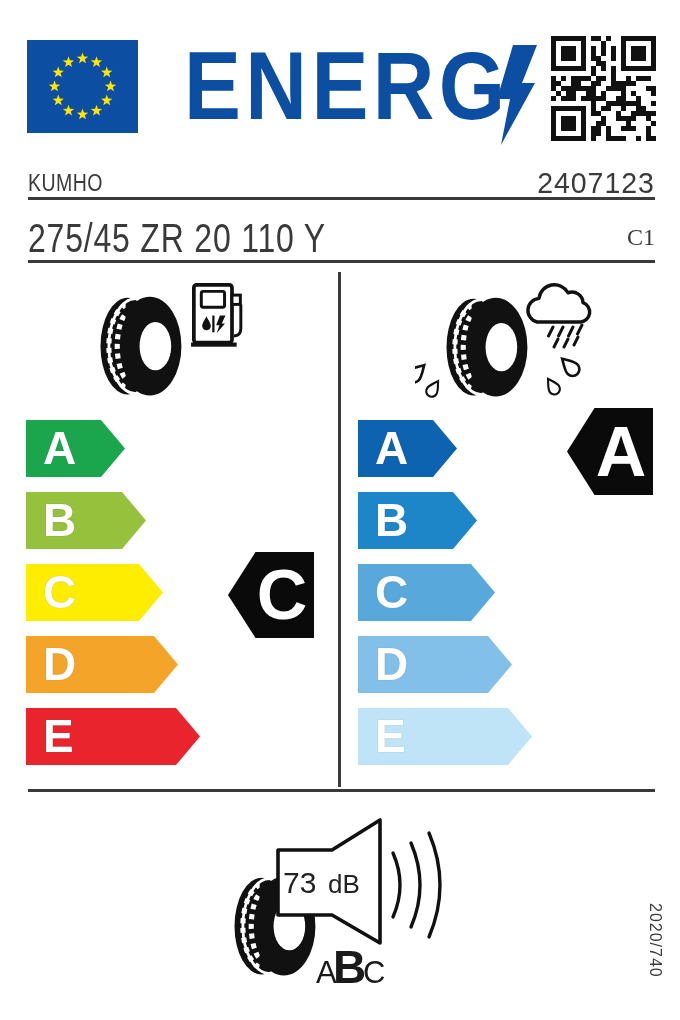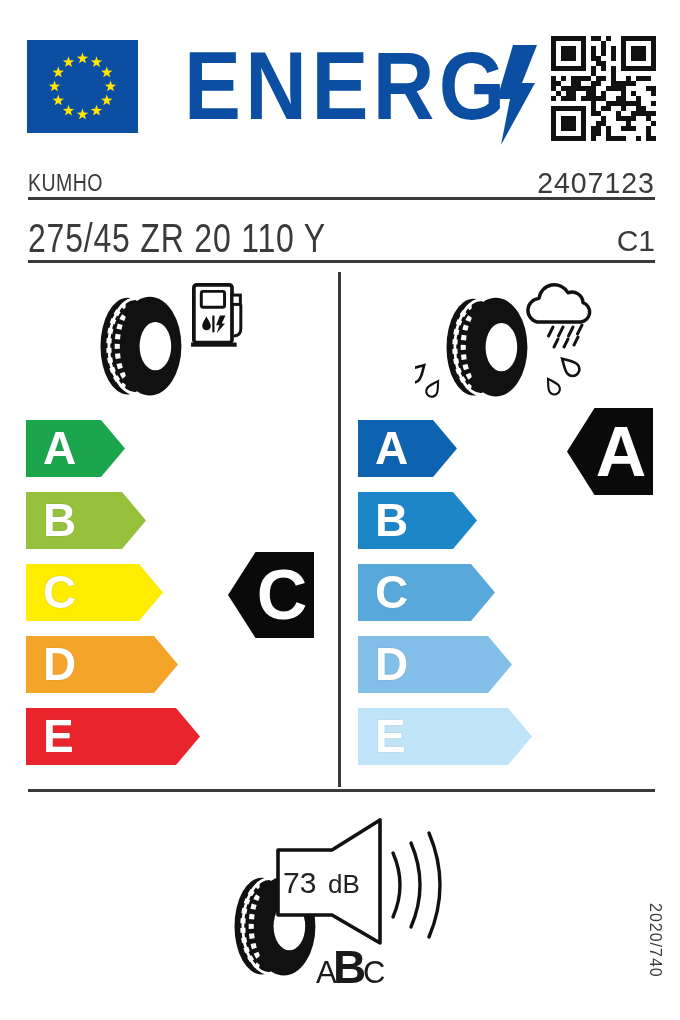--- a/index.html
+++ b/index.html
@@ -19,21 +19,21 @@
   .qr{left:551px;top:36px;width:105px;height:105px;}
   
   .brand{left:28px;top:170px;font-size:23px;font-weight:400;letter-spacing:.5px;
     transform:scaleX(.85);transform-origin:left top;color:#3a3a3b;}
   .labelid{right:25px;top:166px;font-size:30px;letter-spacing:1px;
     transform:scaleX(.95);transform-origin:right top;color:#3a3a3b;}
   .hr{left:28px;width:627px;height:3px;background:#3a3a3b;}
   .hr1{top:197px;} .hr2{top:260px;} .hr3{top:789px;}
   .tiresize{left:28px;top:216px;font-size:40px;letter-spacing:1px;
     transform:scaleX(.8);transform-origin:left top;color:#3a3a3b;}
-  .tireclass{right:25px;top:224px;font-size:30px;color:#3a3a3b;}
+  .tireclass{right:25px;top:224px;font-size:24px;color:#3a3a3b;font-family:Liberation Serif, serif;}
   .vdiv{left:338px;top:272px;width:3px;height:515px;background:#3a3a3b;}
   
   .fuelpic{left:88px;top:281px;width:168px;height:122px;}
   .wetpic{left:415px;top:276px;width:195px;height:130px;}
   .noisepic{left:213px;top:813px;width:272px;height:178px;}
   
   .col{position:absolute;top:420px;display:flex;flex-direction:column;gap:15px;}
   .colL{left:26px;} .colR{left:358px;}
   .cls-arrow{
     height:57px;display:flex;align-items:center;

